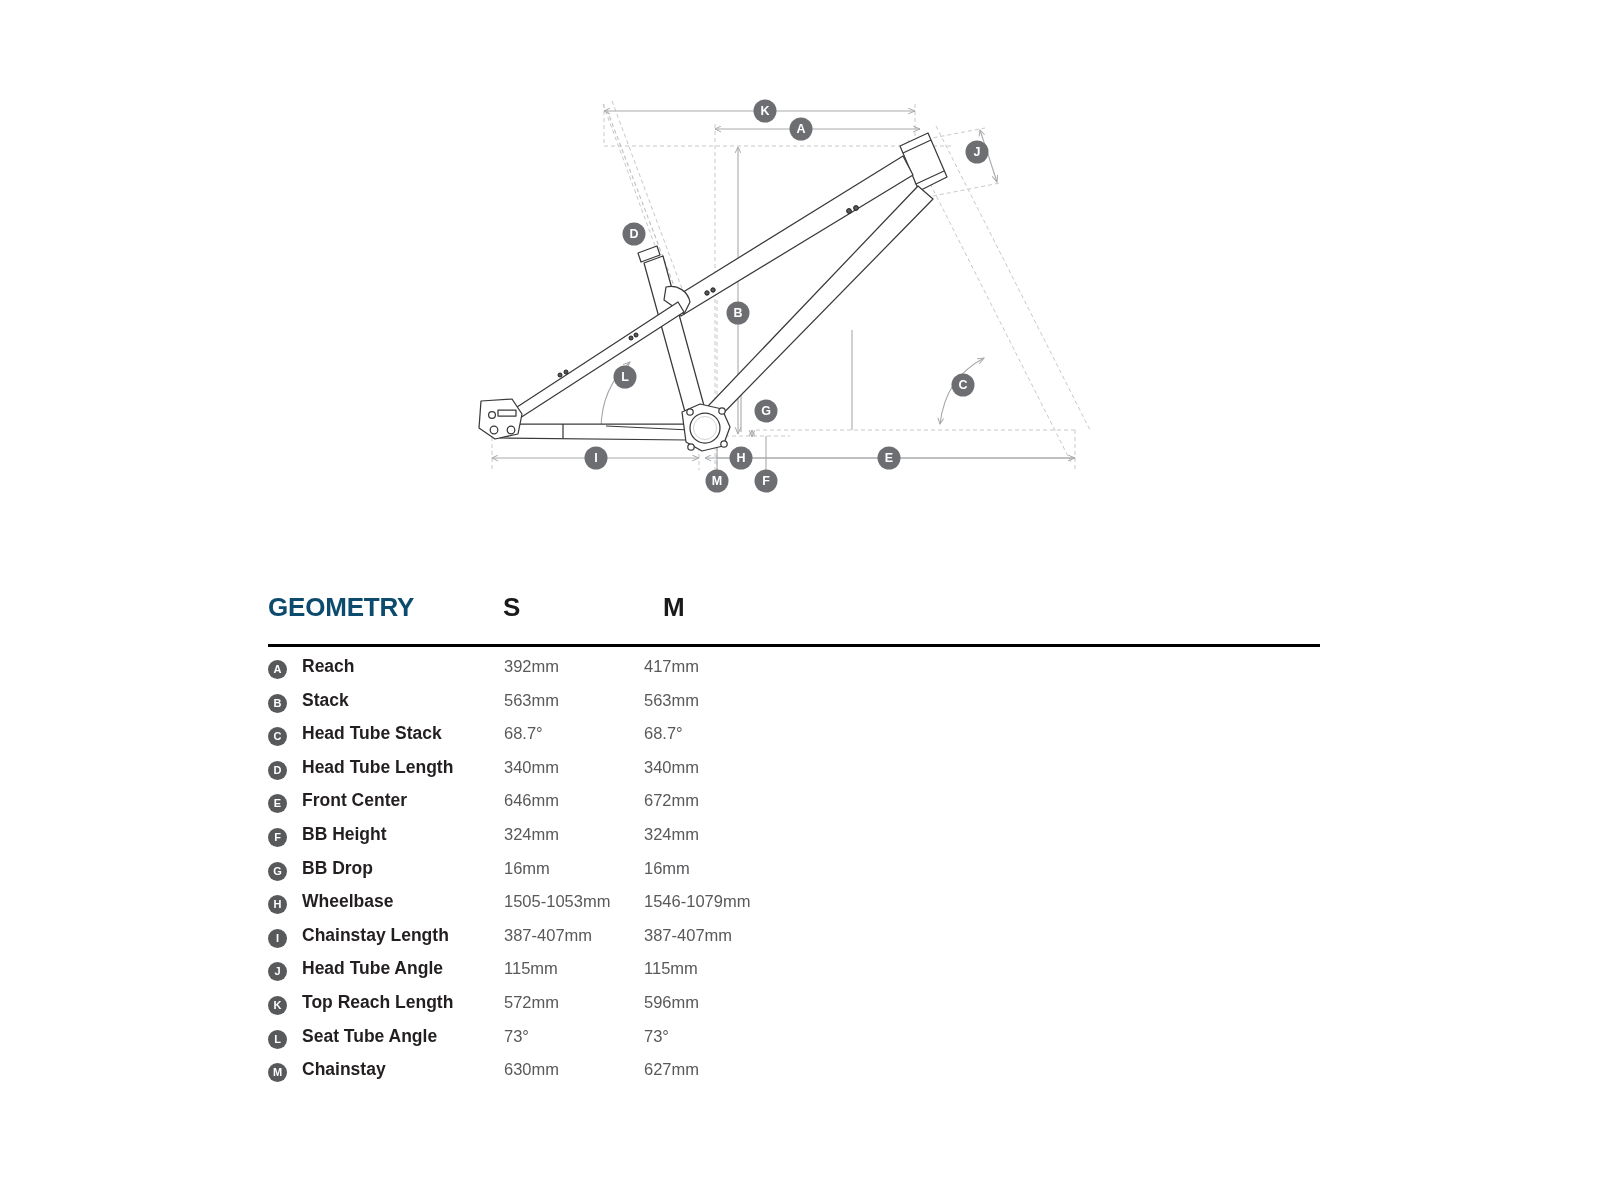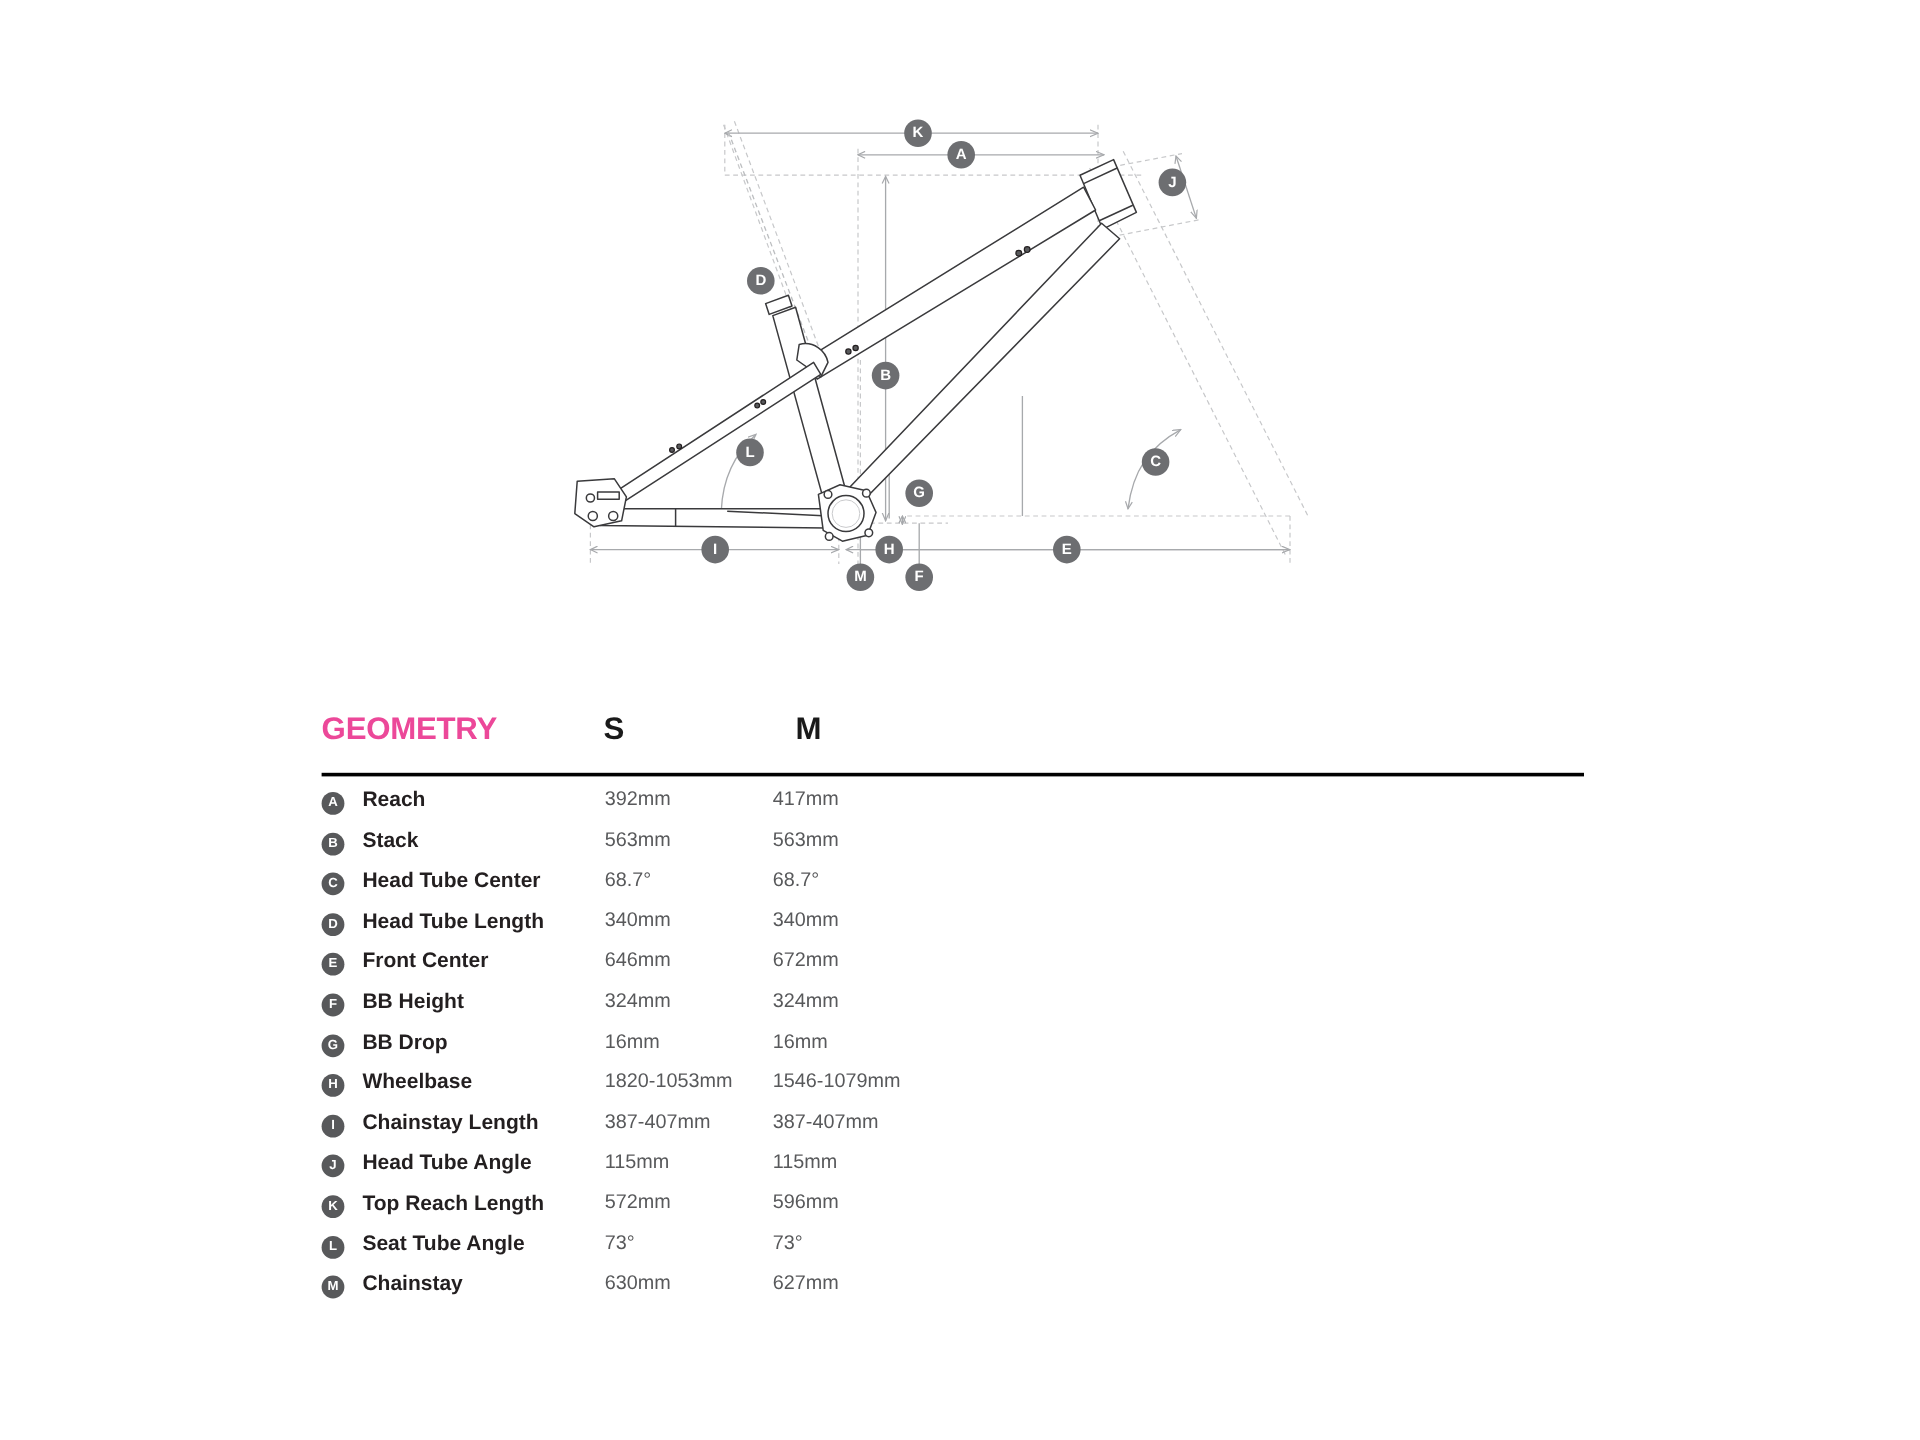--- a/index.html
+++ b/index.html
@@ -42,21 +42,21 @@
     position: relative;
     height: 52px;
   }
   .table-title {
     position: absolute;
     left: 0;
     top: 0;
     font-size: 26px;
     font-weight: bold;
     letter-spacing: -0.2px;
-    color: #ec4899;
+    color: #0c4a6e;
   }
   .col-head {
     position: absolute;
     top: 0;
     font-size: 26px;
     font-weight: bold;
     color: #1a1a1a;
   }
   .col-head.c-s { left: 235px; }
   .col-head.c-m { left: 395px; }
@@ -296,21 +296,21 @@
         <div class="cell c-m">417mm</div>
       </div>
       <div class="row">
         <div class="badge">B</div>
         <div class="row-label">Stack</div>
         <div class="cell c-s">563mm</div>
         <div class="cell c-m">563mm</div>
       </div>
       <div class="row">
         <div class="badge">C</div>
-        <div class="row-label">Head Tube Center</div>
+        <div class="row-label">Head Tube Stack</div>
         <div class="cell c-s">68.7°</div>
         <div class="cell c-m">68.7°</div>
       </div>
       <div class="row">
         <div class="badge">D</div>
         <div class="row-label">Head Tube Length</div>
         <div class="cell c-s">340mm</div>
         <div class="cell c-m">340mm</div>
       </div>
       <div class="row">
@@ -327,21 +327,21 @@
       </div>
       <div class="row">
         <div class="badge">G</div>
         <div class="row-label">BB Drop</div>
         <div class="cell c-s">16mm</div>
         <div class="cell c-m">16mm</div>
       </div>
       <div class="row">
         <div class="badge">H</div>
         <div class="row-label">Wheelbase</div>
-        <div class="cell c-s">1820-1053mm</div>
+        <div class="cell c-s">1505-1053mm</div>
         <div class="cell c-m">1546-1079mm</div>
       </div>
       <div class="row">
         <div class="badge">I</div>
         <div class="row-label">Chainstay Length</div>
         <div class="cell c-s">387-407mm</div>
         <div class="cell c-m">387-407mm</div>
       </div>
       <div class="row">
         <div class="badge">J</div>

